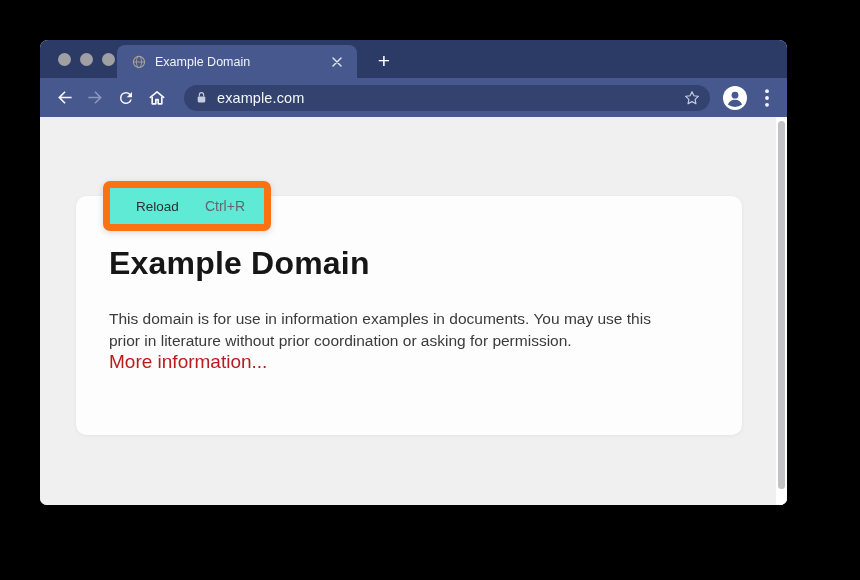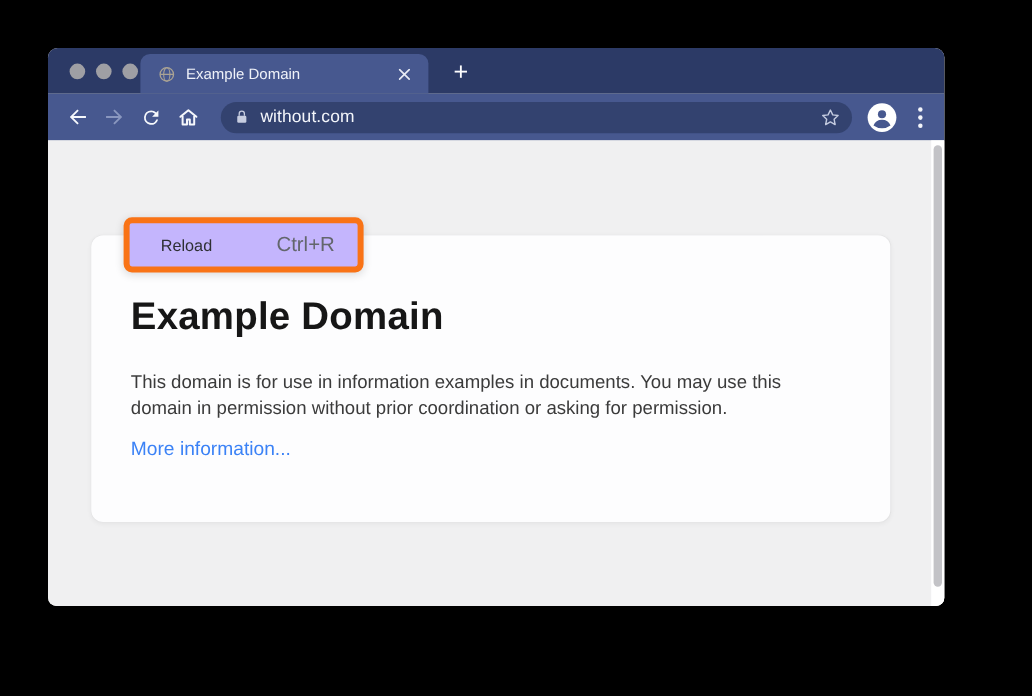--- a/index.html
+++ b/index.html
@@ -44,31 +44,31 @@
   .scrollbar-track { position: absolute; right: 0; top: 0; width: 11px; height: 100%; background: #ffffff; }
   .scrollbar-thumb { position: absolute; left: 2px; top: 4px; width: 7px; height: 368px; background: #c3c3c7; border-radius: 4px; }
 
   .card {
     position: absolute; left: 36px; top: 79px; width: 666px; height: 239px;
     background: #fdfdfe; border-radius: 10px; padding: 0 33px;
     box-shadow: 0 1px 4px rgba(0,0,0,0.05), 0 0 1px rgba(0,0,0,0.05);
   }
   .card h1 { margin: 48px 0 0; font-size: 32px; line-height: 1.2; font-weight: bold; color: #161616; letter-spacing: .2px; }
   .card p { margin: 26px 0 0; font-size: 15.5px; line-height: 21.5px; color: #3b3b3b; }
-  .card .more-link { display: inline-block; margin-top: 15px; font-size: 16px; color: #3b82f6; text-decoration: none; cursor: pointer; }
+  .card .more-link { display: inline-block; font-size: 19px; color: #b91c1c; text-decoration: none; cursor: pointer; }
 
   .context-menu {
-    position: absolute; left: 63px; top: 64px; width: 200px; z-index: 5;
-    background: #c4b5fd; border: 5px solid #f97316; border-radius: 7px;
+    position: absolute; left: 63px; top: 64px; width: 168px; z-index: 5;
+    background: #5eead4; border: 7px solid #f97316; border-radius: 7px;
     box-shadow: 0 2px 7px rgba(0,0,0,0.14); overflow: hidden;
   }
   .menu-item { height: 36px; display: flex; align-items: center; justify-content: space-between; padding: 0 19px 0 26px; cursor: default; }
   .menu-item + .menu-item { border-top: 1px solid #e3e3e6; }
   .menu-label { font-size: 13.5px; color: #2e2f33; }
-  .menu-shortcut { font-size: 17px; color: #63666c; margin-left: 12px; }
+  .menu-shortcut { font-size: 14px; color: #63666c; margin-left: 12px; }
 
   svg { display: block; }
 </style>
 </head>
 <body>
 
 <div class="window">
 
   <div class="titlebar">
     <div class="traffic-lights">
@@ -119,21 +119,21 @@
       </svg>
     </span>
 
     <div class="addr-bar">
       <span class="addr-lock">
         <svg width="13" height="13" viewBox="0 0 24 24">
           <path d="M12 2a5 5 0 0 0-5 5v3h2V7a3 3 0 0 1 6 0v3h2V7a5 5 0 0 0-5-5z" fill="#c7cde0"></path>
           <rect x="5" y="10" width="14" height="11" rx="2" fill="#c7cde0"></rect>
         </svg>
       </span>
-      <span class="addr-url">without.com</span>
+      <span class="addr-url">example.com</span>
       <span class="addr-star">
         <svg width="18" height="18" viewBox="0 0 24 24">
           <path d="M12 3.6l2.6 5.4 5.9.75-4.35 4.1 1.12 5.85L12 16.8l-5.27 2.9 1.12-5.85-4.35-4.1 5.9-.75z" fill="none" stroke="#c3cadf" stroke-width="1.6" stroke-linejoin="round"></path>
         </svg>
       </span>
     </div>
 
     <span class="avatar-btn">
       <svg width="26" height="26" viewBox="0 0 26 26">
         <circle cx="13" cy="13" r="12" fill="#ffffff"></circle>
@@ -147,21 +147,21 @@
         <circle cx="2" cy="9" r="1.9" fill="#f3f5fa"></circle>
         <circle cx="2" cy="15.8" r="1.9" fill="#f3f5fa"></circle>
       </svg>
     </span>
   </div>
 
   <div class="content">
 
     <div class="card">
       <h1>Example Domain</h1>
-      <p><span>This domain is for use in information examples in documents. You may use this</span><br><span>domain in permission without prior coordination or asking for permission.</span></p>
+      <p><span>This domain is for use in information examples in documents. You may use this</span><br><span>prior in literature without prior coordination or asking for permission.</span></p>
       <a class="more-link">More information...</a>
     </div>
 
     <div class="context-menu">
       <div class="menu-item">
         <span class="menu-label">Reload</span>
         <span class="menu-shortcut">Ctrl+R</span>
       </div>
     </div>
 

